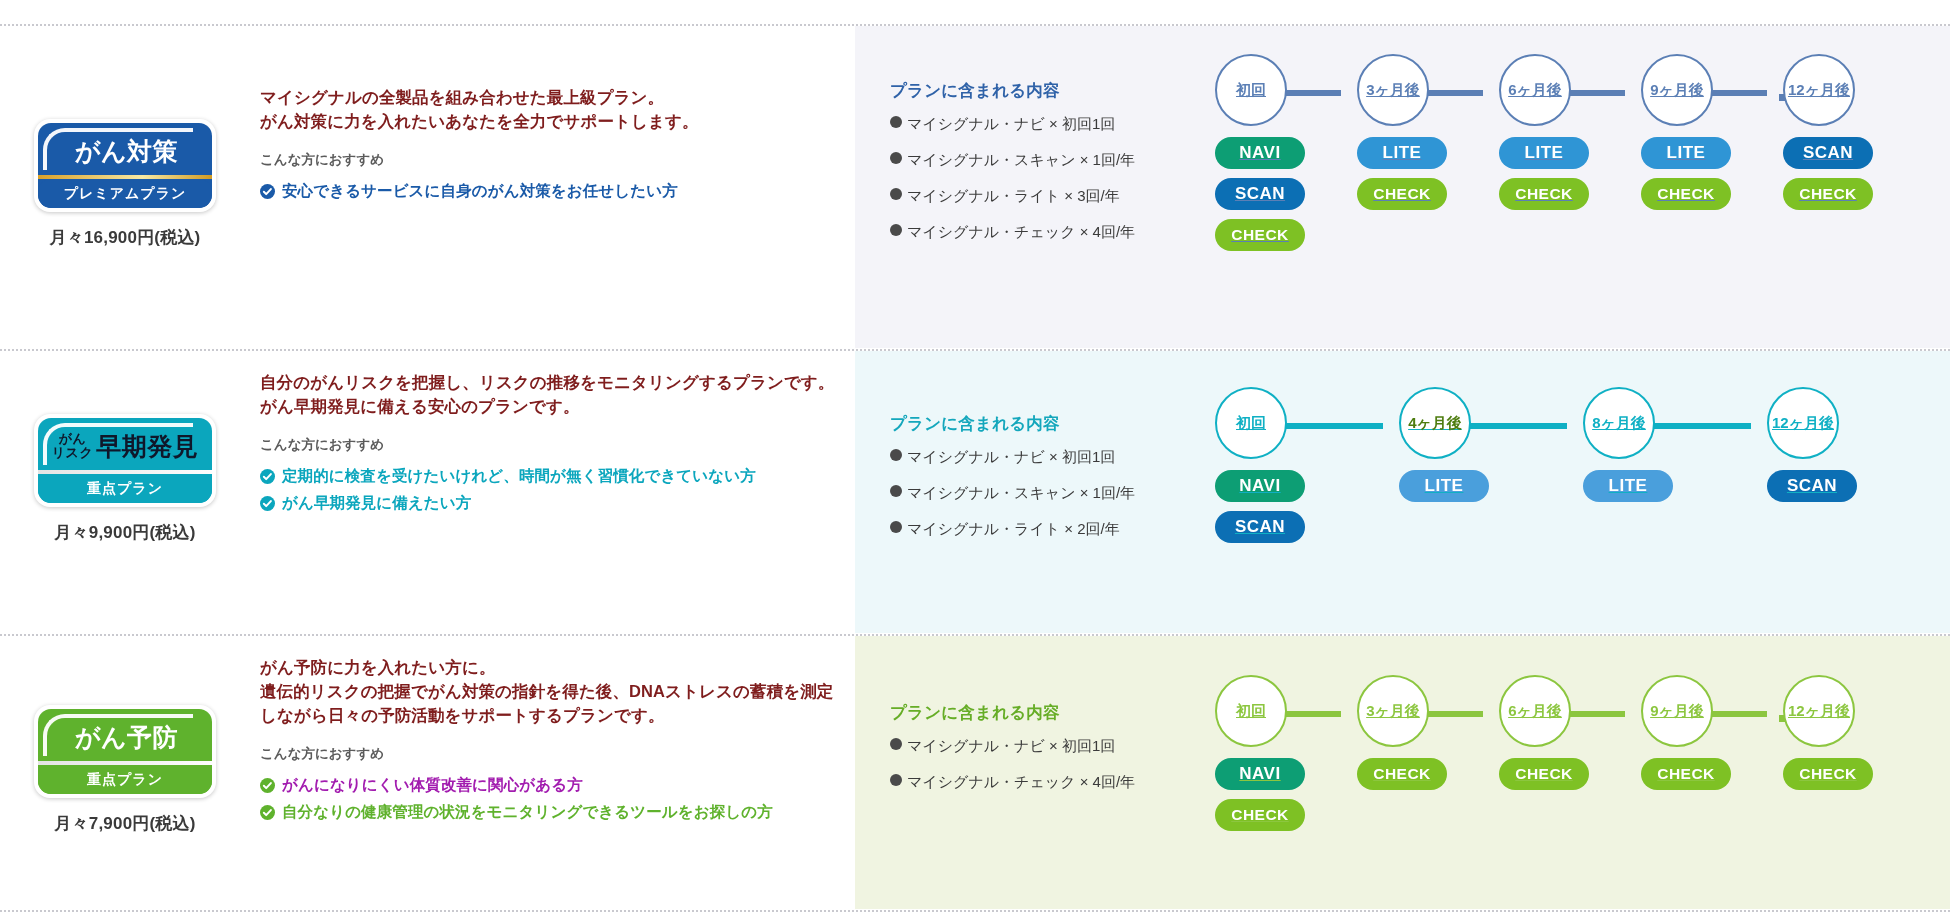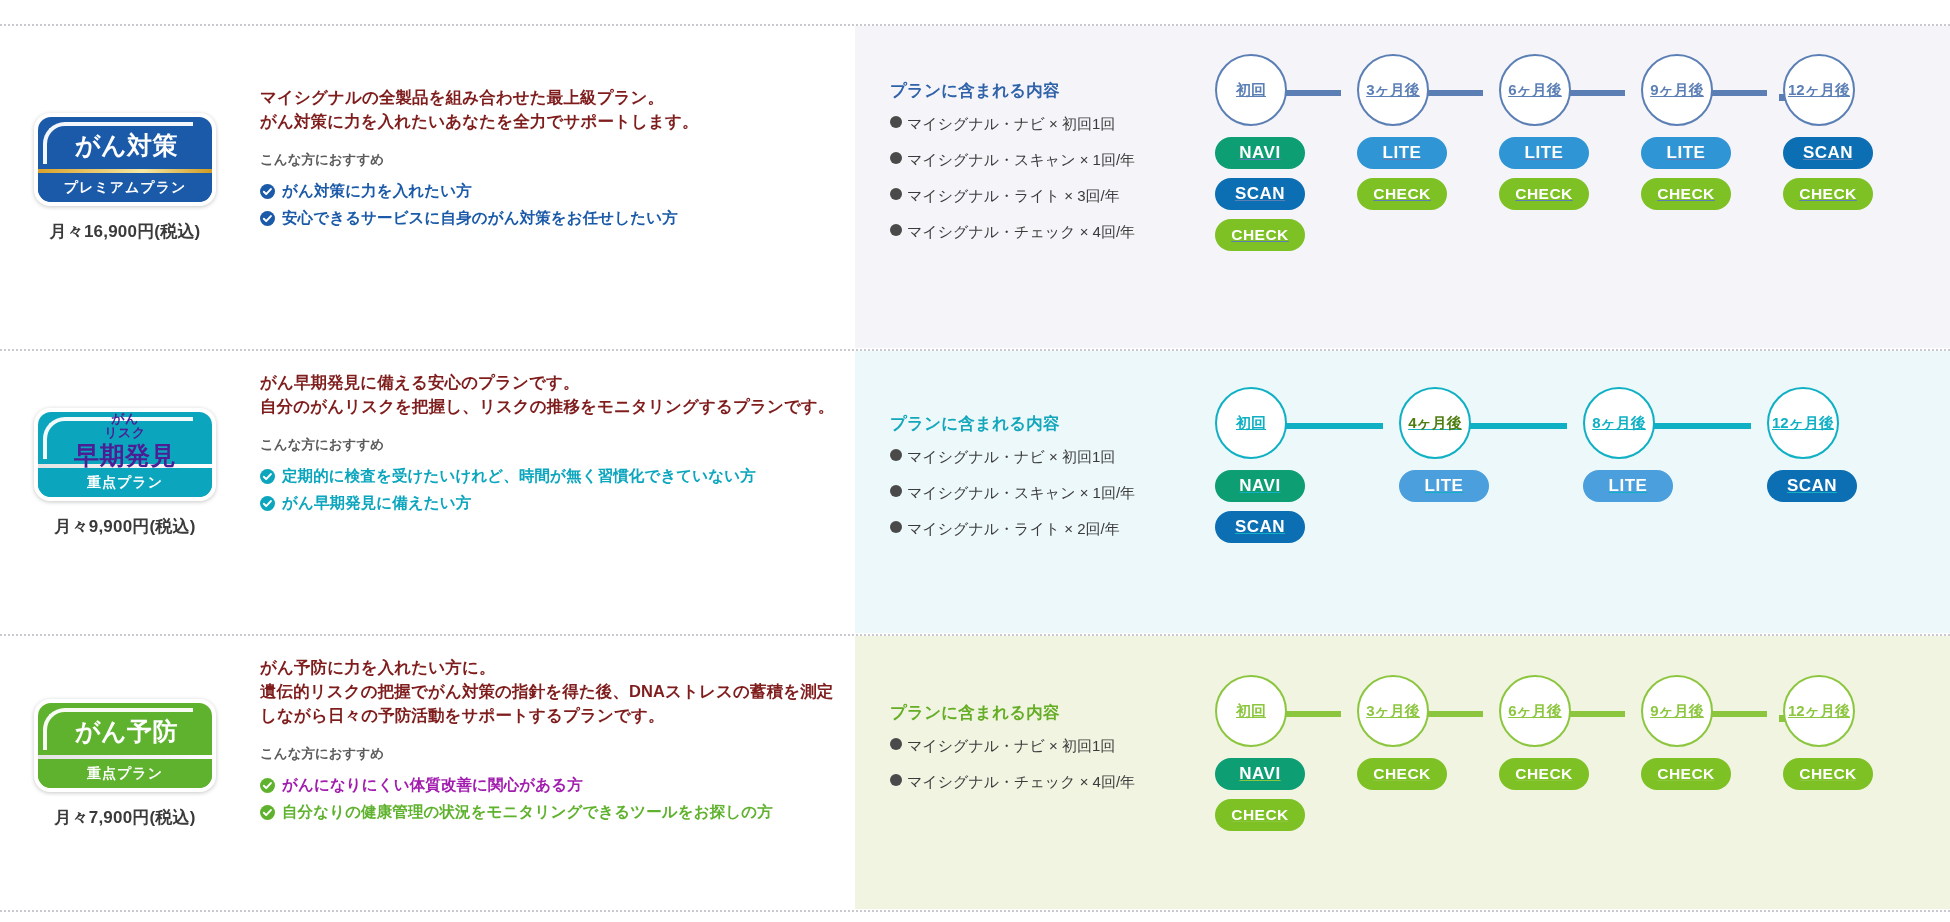--- a/index.html
+++ b/index.html
@@ -21,21 +21,21 @@
   .plan-row { position: absolute; left: 0; width: 1950px; display: block; }
   .row-panel {
     position: absolute; top: 0; left: 855px; right: 0; bottom: 0;
   }
 
   
   .badge-col {
     position: absolute; left: 0; width: 250px; text-align: center;
   }
   .plan-badge {
-    width: 182px; height: 93px; margin: 0 auto;
+    width: 182px; height: 93px; margin: 6px auto;
     border-radius: 16px;
     background: #ffffff;
     box-shadow: 0 1px 4px rgba(0,0,0,.22);
     padding: 4px;
     position: relative;
   }
   .plan-badge .inner {
     width: 100%; height: 100%;
     border-radius: 13px;
     overflow: hidden;
@@ -180,27 +180,20 @@
           <div>マイシグナルの全製品を組み合わせた最上級プラン。</div>
           <div>がん対策に力を入れたいあなたを全力でサポートします。</div>
         </div>
       <div class="desc-rec-label">こんな方におすすめ</div>
       <ul class="desc-list" id="rec0">
           <li style="color:#1a5aa8">
             <span class="chk"><svg width="15" height="15" viewBox="0 0 16 16">
                 <circle cx="8" cy="8" r="8" fill="#1a5aa8"></circle>
                 <path d="M4.1 8.3l2.5 2.5 5-5.4" fill="none" stroke="#fff" stroke-width="2.1" stroke-linecap="round" stroke-linejoin="round"></path>
               </svg></span>
-            <span>がん対策に力を入れたい方</span>
-          </li>
-          <li style="color:#1a5aa8">
-            <span class="chk"><svg width="15" height="15" viewBox="0 0 16 16">
-                <circle cx="8" cy="8" r="8" fill="#1a5aa8"></circle>
-                <path d="M4.1 8.3l2.5 2.5 5-5.4" fill="none" stroke="#fff" stroke-width="2.1" stroke-linecap="round" stroke-linejoin="round"></path>
-              </svg></span>
             <span>安心できるサービスに自身のがん対策をお任せしたい方</span>
           </li>
         </ul>
     </div>
 
     <div class="row-panel" style="background:none">
       <div class="contents-col" style="top:54px">
         <div class="contents-title" id="ct0" style="color: rgb(47, 98, 168);">プランに含まれる内容</div>
         <ul class="contents-list" id="cl0">
             <li>
@@ -287,38 +280,38 @@
   </div>
 
   <div class="plan-row" style="top:351px;height:282px">
     <div class="row-panel" id="panel1" style="background: rgb(237, 248, 250);"></div>
 
     <div class="badge-col" style="top:57px">
       <div class="plan-badge" id="badge1">
         <div class="inner" id="badge1inner" style="background: rgb(11, 166, 189);">
           <div class="badge-top" style="color: rgb(255, 255, 255);">
             <span class="hook"></span>
-            <span class="badge-main" style="color: #4c1d95; flex-direction: column;">
+            <span class="badge-main" style="color: #0f172a;">
               <span class="stack" id="b1stack">
                   <span>がん</span>
                   <span>リスク</span>
                 </span>
               <span class="big">早期発見</span>
             </span>
           </div>
           <div class="badge-band" style="background: rgb(11, 166, 189);">重点プラン</div>
         </div>
       </div>
       <div class="price">月々9,900円(税込)</div>
     </div>
 
     <div class="desc-col" style="top:20px">
       <div class="desc-lead" id="lead1">
+          <div>自分のがんリスクを把握し、リスクの推移をモニタリングするプランです。</div>
           <div>がん早期発見に備える安心のプランです。</div>
-          <div>自分のがんリスクを把握し、リスクの推移をモニタリングするプランです。</div>
         </div>
       <div class="desc-rec-label">こんな方におすすめ</div>
       <ul class="desc-list" id="rec1">
           <li style="color:#0ba6bd">
             <span class="chk"><svg width="15" height="15" viewBox="0 0 16 16">
                 <circle cx="8" cy="8" r="8" fill="#0ba6bd"></circle>
                 <path d="M4.1 8.3l2.5 2.5 5-5.4" fill="none" stroke="#fff" stroke-width="2.1" stroke-linecap="round" stroke-linejoin="round"></path>
               </svg></span>
             <span>定期的に検査を受けたいけれど、時間が無く習慣化できていない方</span>
           </li>

